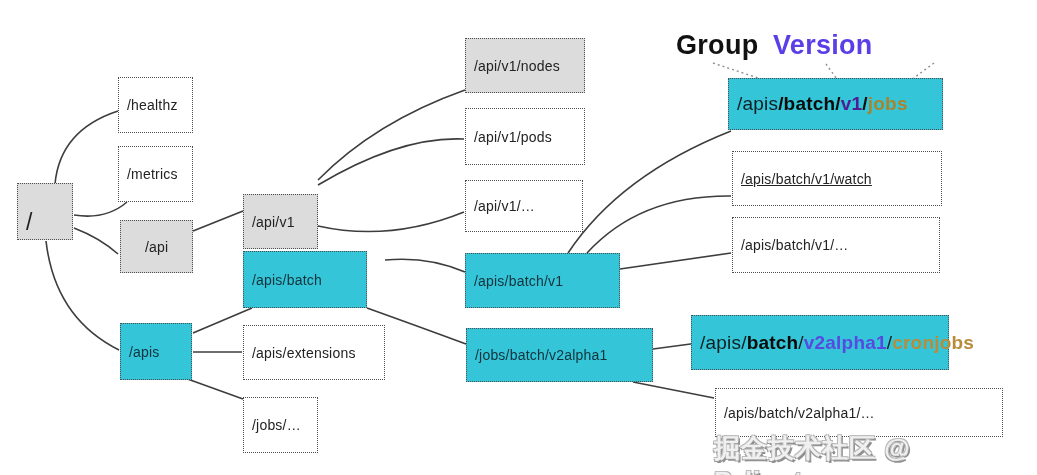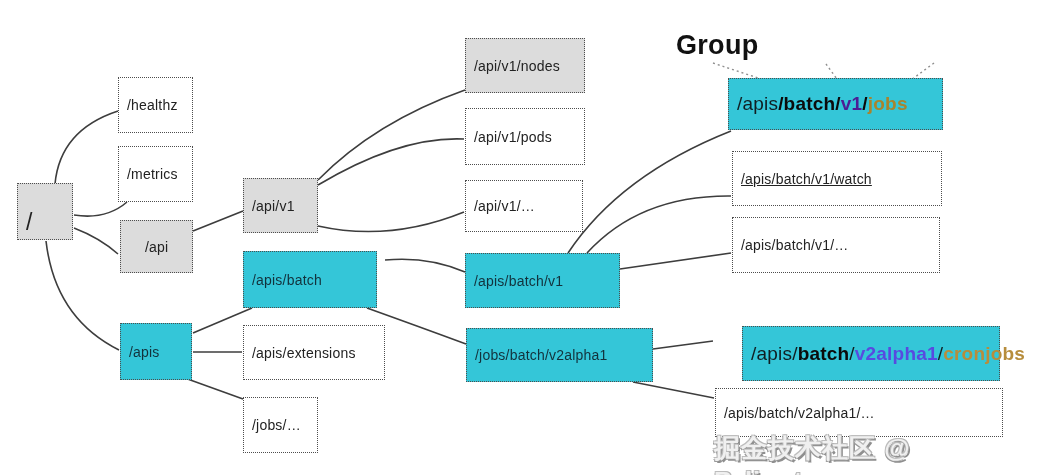--- a/index.html
+++ b/index.html
@@ -60,46 +60,47 @@
       <path d="M633,382 L714,398"></path>
     </g>
     <g fill="none" stroke="#8f8f8f" stroke-width="1.4" stroke-dasharray="2,3" marker-end="url(#arrow)">
       <path d="M713,63 L797,91"></path>
       <path d="M826,64 L845,90"></path>
       <path d="M934,63 L899,89"></path>
     </g>
   </svg>
 
   <span id="label-group" class="gvr-label">Group</span>
+  <span id="label-version" class="gvr-label">Version</span>
 
   <div>
       <div class="node gray root" style="left: 17px; top: 183px; width: 56px; height: 57px;">/</div>
       <div class="node white" style="left: 118px; top: 77px; width: 75px; height: 56px;">/healthz</div>
       <div class="node white" style="left: 118px; top: 146px; width: 75px; height: 56px;">/metrics</div>
       <div class="node gray" style="left: 120px; top: 220px; width: 73px; height: 53px; padding-left: 24px;">/api</div>
       <div class="node cyan" style="left: 120px; top: 323px; width: 72px; height: 57px;">/apis</div>
-      <div class="node gray" style="left: 243px; top: 178px; width: 75px; height: 55px;">/api/v1</div>
-      <div class="node cyan" style="left: 243px; top: 251px; width: 134px; height: 57px;">/apis/batch</div>
+      <div class="node gray" style="left: 243px; top: 194px; width: 75px; height: 55px;">/api/v1</div>
+      <div class="node cyan" style="left: 243px; top: 251px; width: 124px; height: 57px;">/apis/batch</div>
       <div class="node white" style="left: 243px; top: 325px; width: 142px; height: 55px;">/apis/extensions</div>
       <div class="node white" style="left: 243px; top: 397px; width: 75px; height: 56px;">/jobs/…</div>
       <div class="node gray" style="left: 465px; top: 38px; width: 120px; height: 55px;">/api/v1/nodes</div>
       <div class="node white" style="left: 465px; top: 108px; width: 120px; height: 57px;">/api/v1/pods</div>
       <div class="node white" style="left: 465px; top: 180px; width: 118px; height: 52px;">/api/v1/…</div>
       <div class="node cyan" style="left: 465px; top: 253px; width: 155px; height: 55px;">/apis/batch/v1</div>
       <div class="node cyan" style="left: 466px; top: 328px; width: 187px; height: 54px;">/jobs/batch/v2alpha1</div>
       <div class="node cyan seg" style="left: 728px; top: 78px; width: 215px; height: 52px;">
         <span style="color: rgb(16, 30, 34);">/apis</span>
         <span style="font-weight: 700; color: rgb(11, 11, 11);">/batch/</span>
         <span style="font-weight: 700; color: #4c1d95;">v1</span>
         <span style="font-weight: 700; color: rgb(11, 11, 11);">/</span>
         <span style="font-weight: 700; color: rgb(168, 132, 46);">jobs</span>
       </div>
       <div class="node white" style="left: 732px; top: 151px; width: 210px; height: 55px; text-decoration: underline;">/apis/batch/v1/watch</div>
       <div class="node white" style="left: 732px; top: 217px; width: 208px; height: 56px;">/apis/batch/v1/…</div>
-      <div class="node cyan seg" style="left: 742px; top: 315px; width: 258px; height: 55px; margin-top: 11px;">
+      <div class="node cyan seg" style="left: 691px; top: 315px; width: 258px; height: 55px;">
         <span style="color: rgb(16, 30, 34);">/apis/</span>
         <span style="font-weight: 700; color: rgb(11, 11, 11);">batch</span>
         <span style="color: rgb(16, 30, 34);">/</span>
         <span style="font-weight: 700; color: rgb(88, 74, 224);">v2alpha1</span>
         <span style="color: rgb(16, 30, 34);">/</span>
         <span style="font-weight: 700; color: rgb(183, 141, 60);">cronjobs</span>
       </div>
       <div class="node white" style="left: 715px; top: 388px; width: 288px; height: 49px;">/apis/batch/v2alpha1/…</div>
     </div>
 

